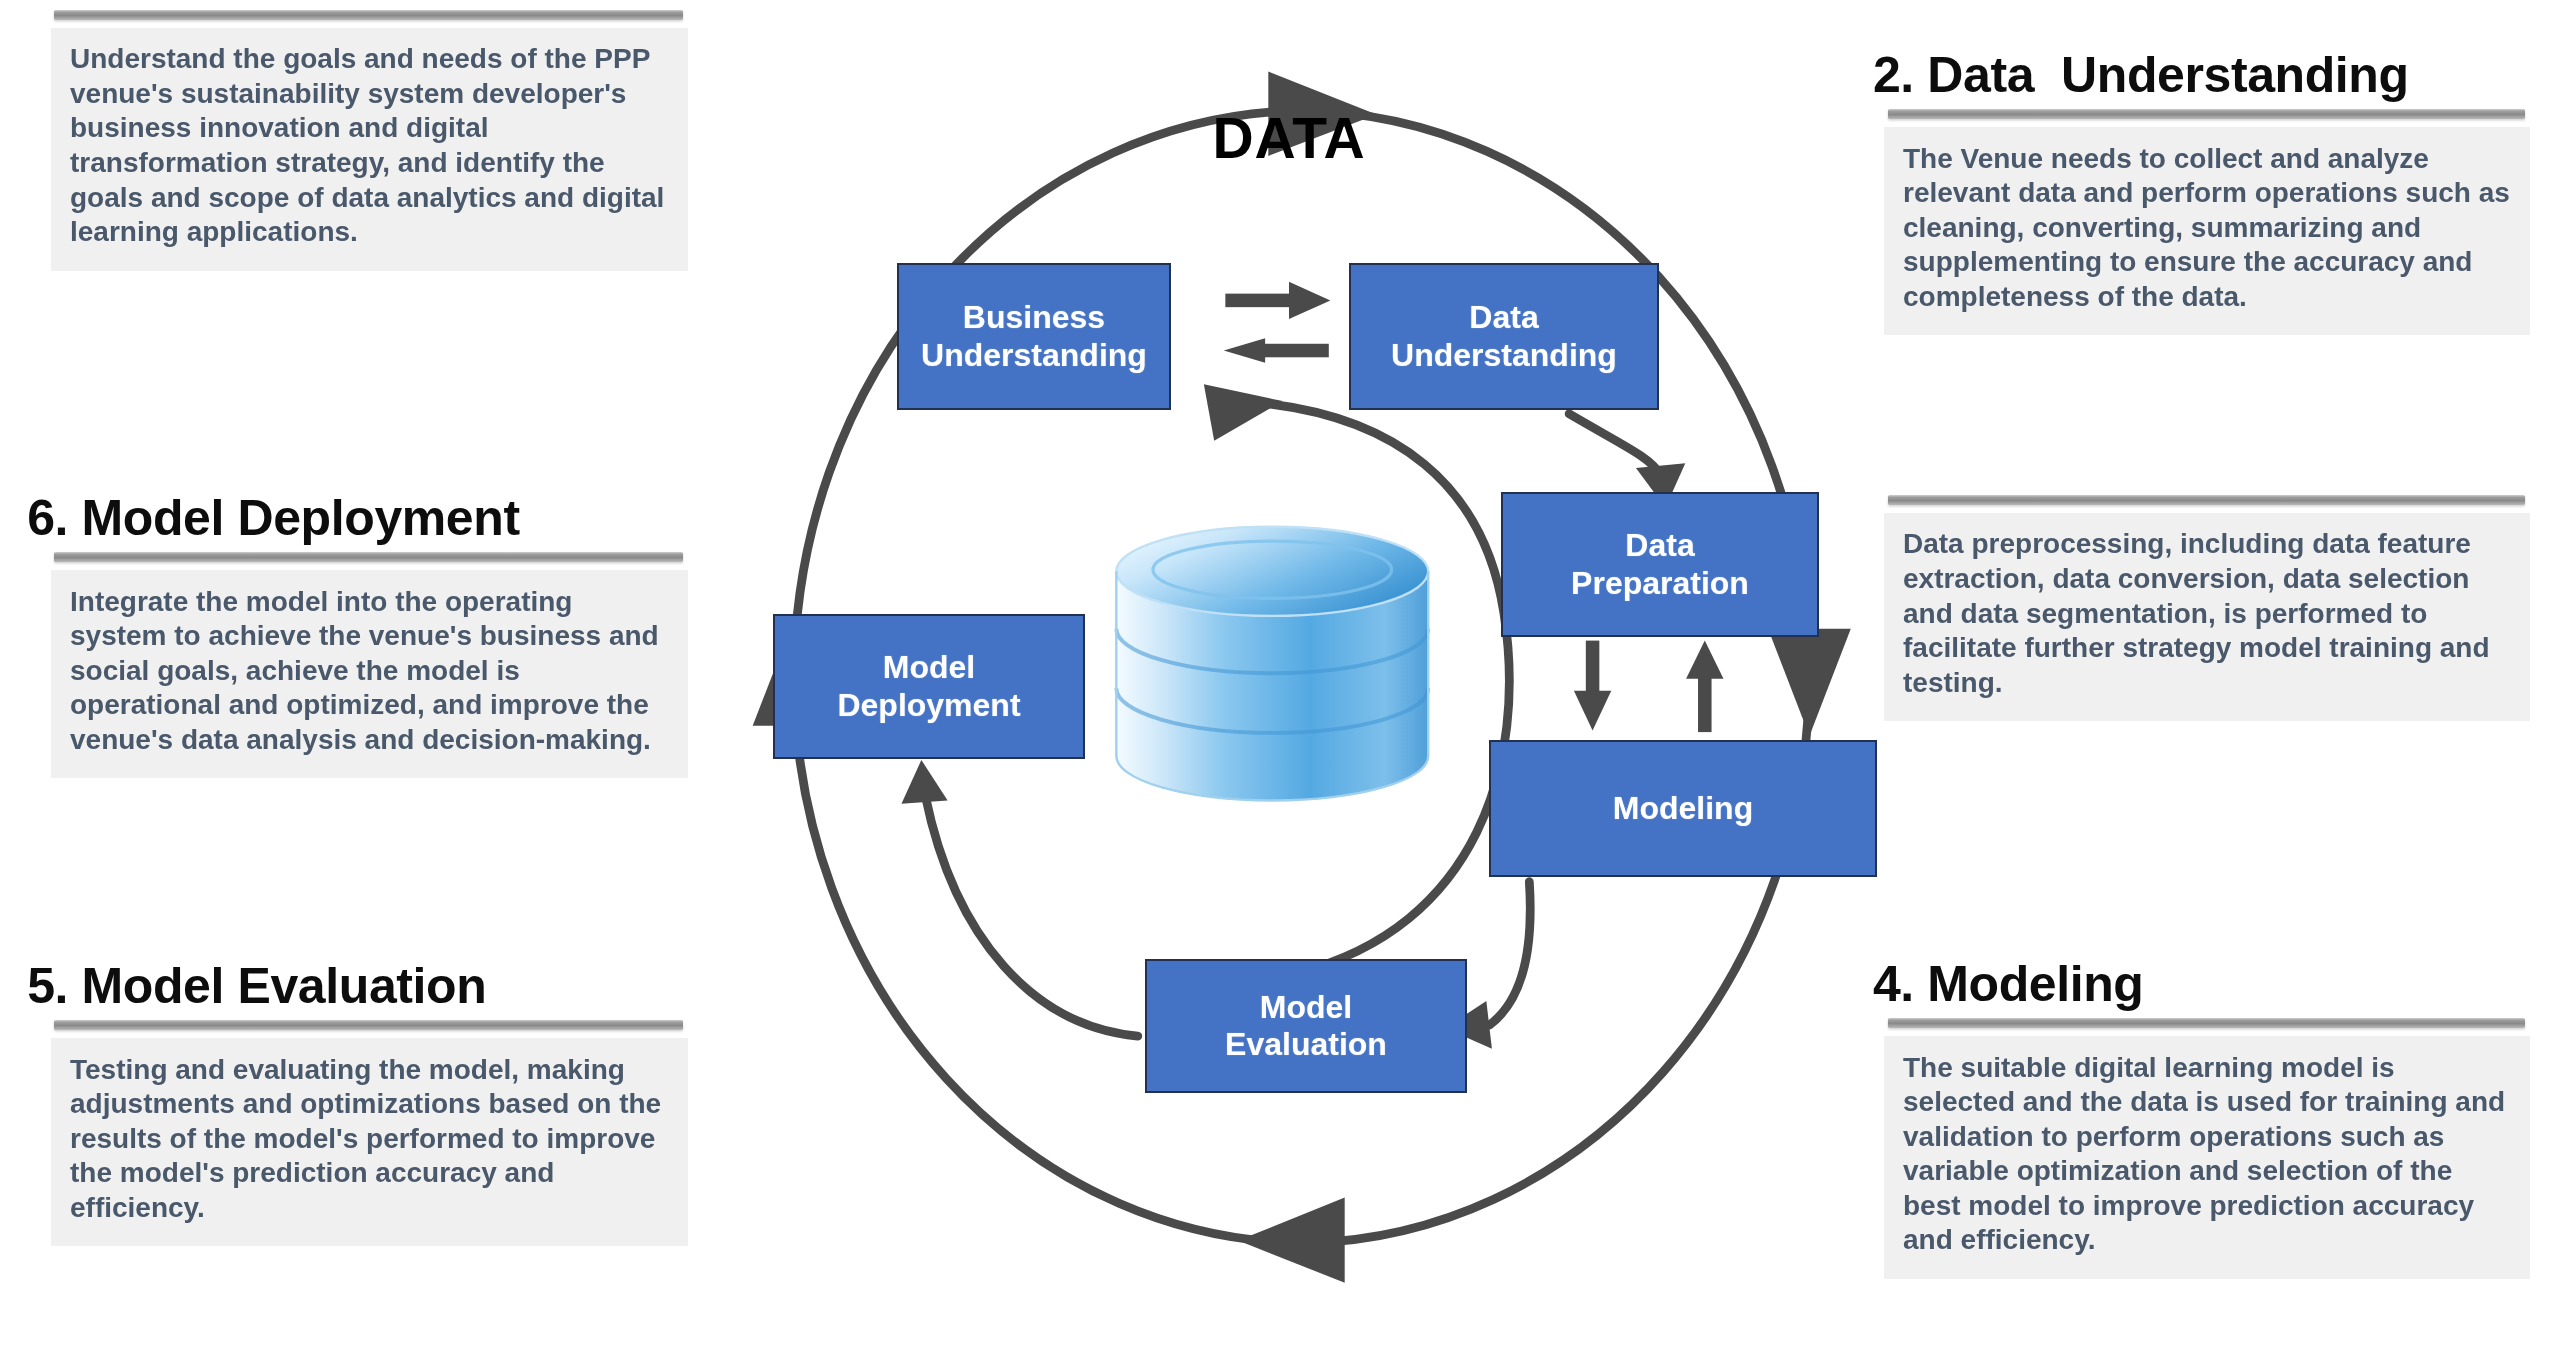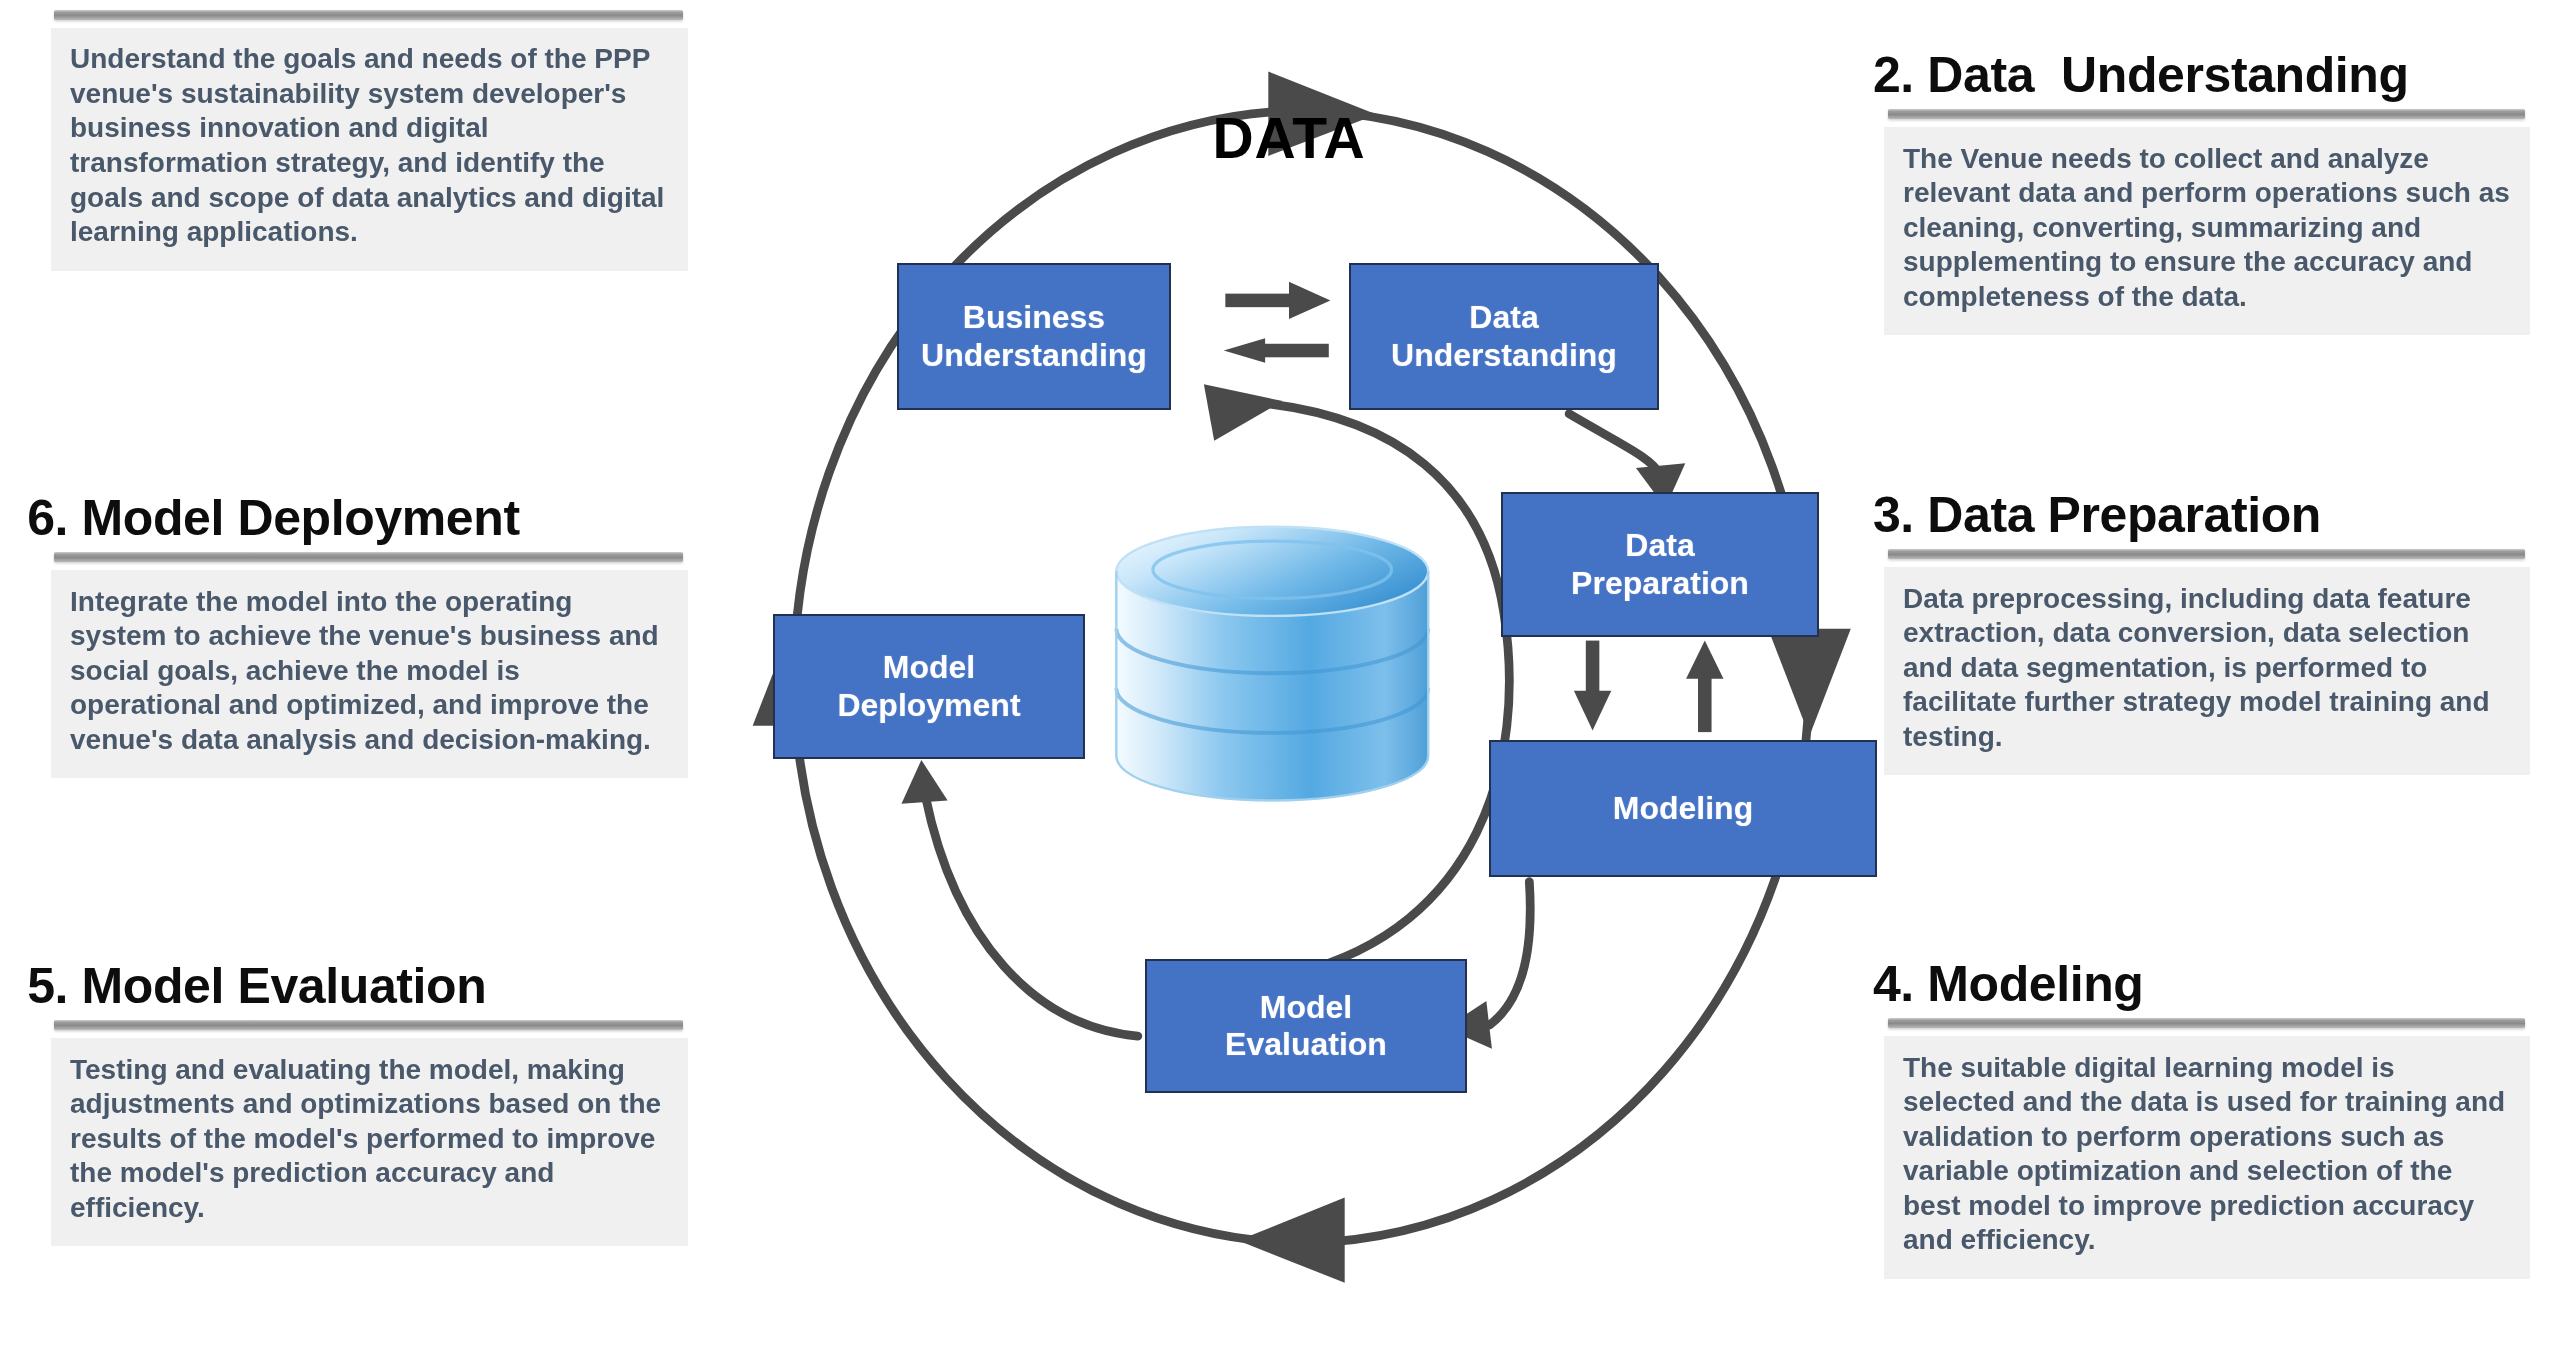--- a/index.html
+++ b/index.html
@@ -133,21 +133,20 @@
   <div class="panel-body">Testing and evaluating the model, making adjustments and optimizations based on the results of the model's performed to improve the model's prediction accuracy and efficiency.</div>
 </div>
 
 <div class="panel right" id="panel-dataund">
   <div class="panel-title">2. Data  Understanding</div>
   <div class="panel-rule"></div>
   <div class="panel-body">The Venue needs to collect and analyze relevant data and perform operations such as cleaning, converting, summarizing and supplementing to ensure the accuracy and completeness of the data.</div>
 </div>
 
 <div class="panel right" id="panel-dataprep">
-  <div class="panel-title">3. Data Preparation</div>
   <div class="panel-rule"></div>
   <div class="panel-body">Data preprocessing, including data feature extraction, data conversion, data selection and data segmentation, is performed to facilitate further strategy model training and testing.</div>
 </div>
 
 <div class="panel right" id="panel-modeling">
   <div class="panel-title">4. Modeling</div>
   <div class="panel-rule"></div>
   <div class="panel-body">The suitable digital learning model is selected and the data is used for training and validation to perform operations such as variable optimization and selection of the best model to improve prediction accuracy and efficiency.</div>
 </div>
 

